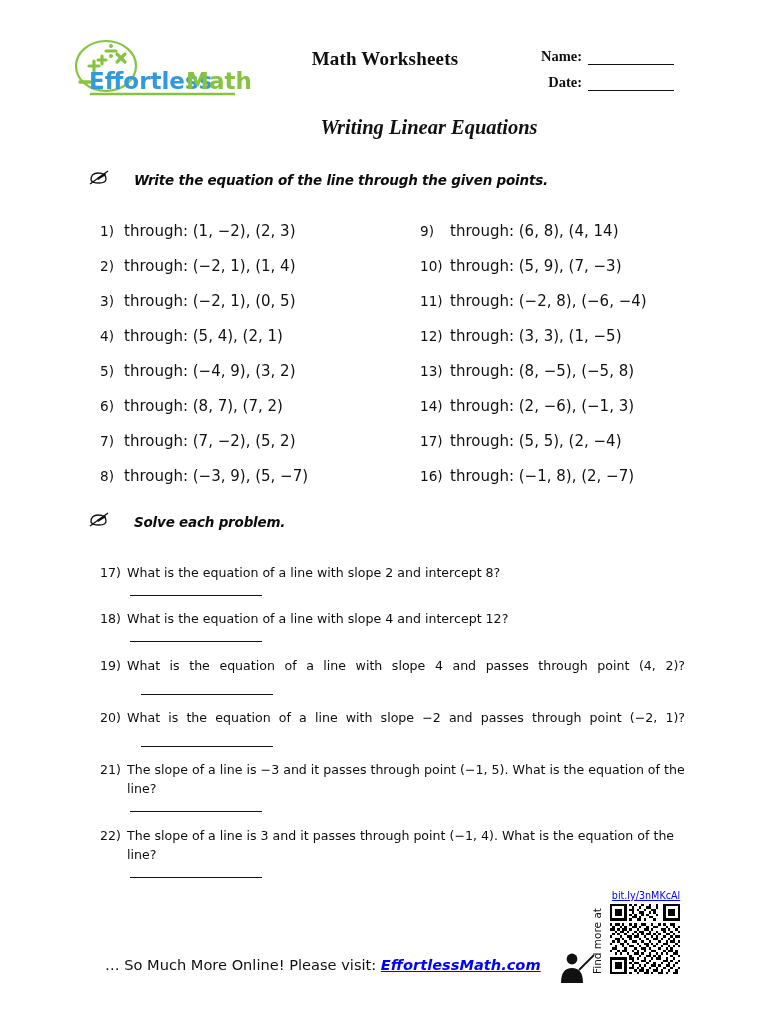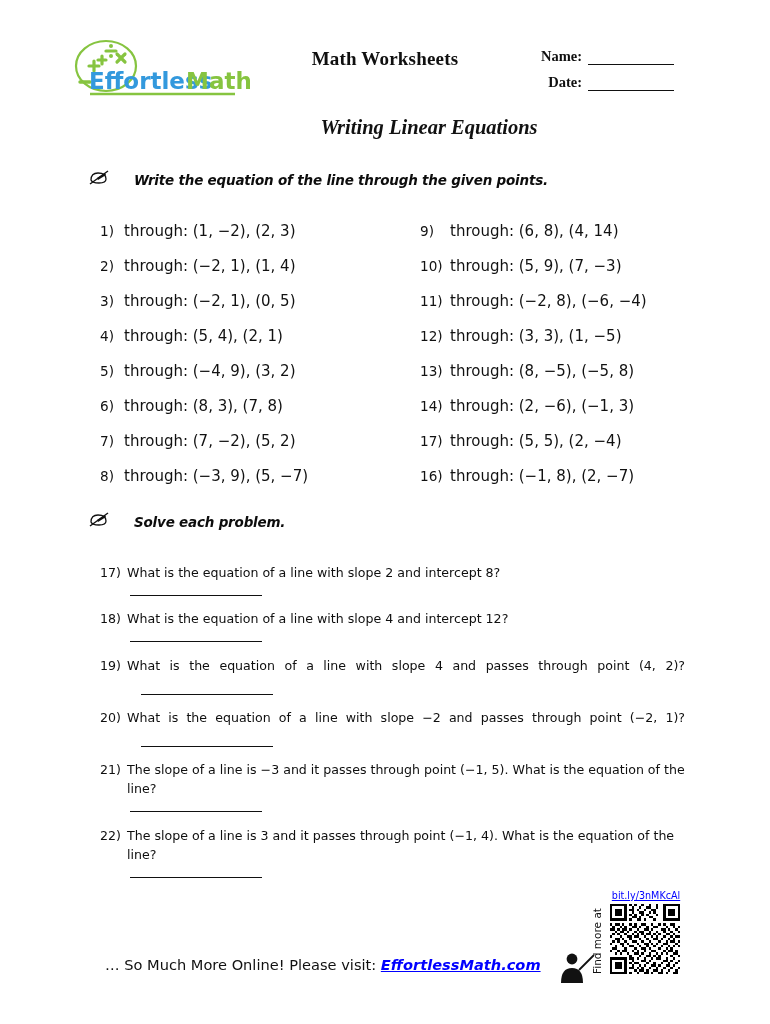--- a/index.html
+++ b/index.html
@@ -332,21 +332,21 @@
     <div class="prob">
       <span class="num">4)</span>
       <span class="body">through: (5, 4), (2, 1)</span>
     </div>
     <div class="prob">
       <span class="num">5)</span>
       <span class="body">through: (−4, 9), (3, 2)</span>
     </div>
     <div class="prob">
       <span class="num">6)</span>
-      <span class="body">through: (8, 3), (7, 8)</span>
+      <span class="body">through: (8, 7), (7, 2)</span>
     </div>
     <div class="prob">
       <span class="num">7)</span>
       <span class="body">through: (7, −2), (5, 2)</span>
     </div>
     <div class="prob">
       <span class="num">8)</span>
       <span class="body">through: (−3, 9), (5, −7)</span>
     </div>
   </div>

